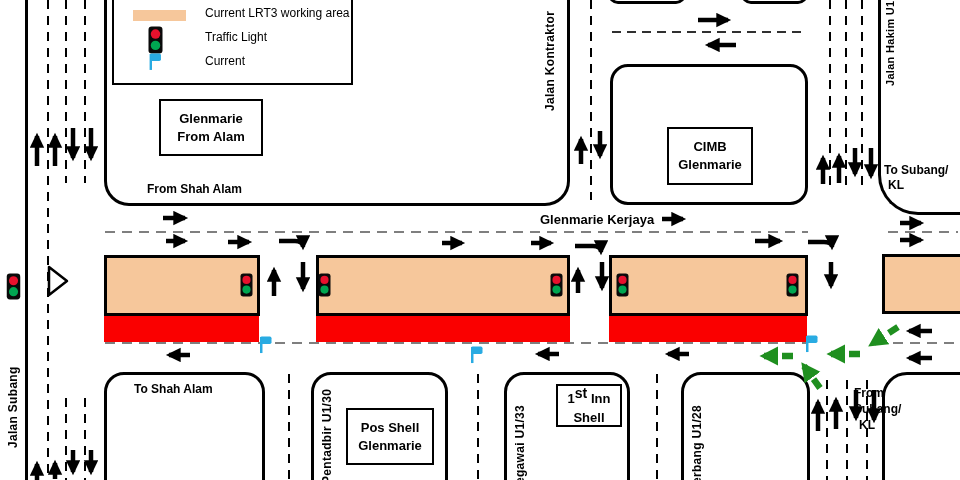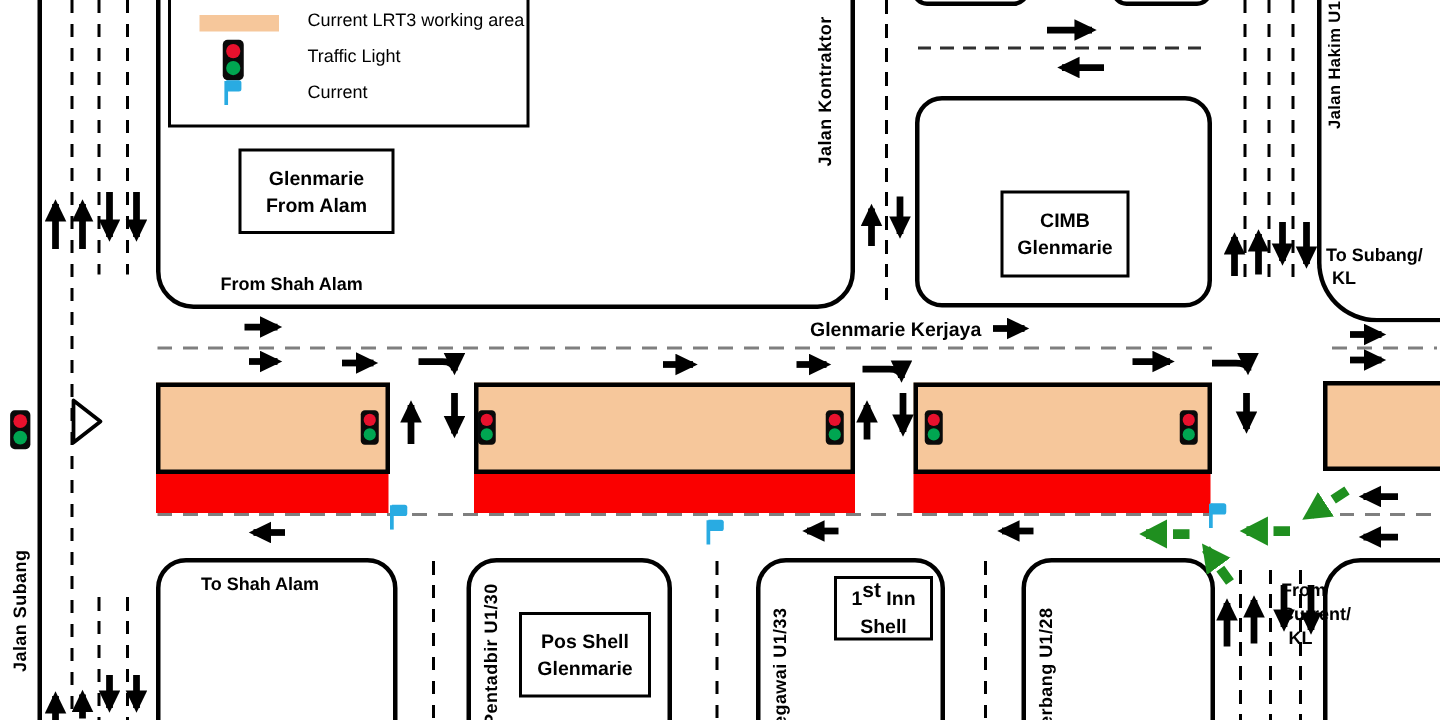--- a/index.html
+++ b/index.html
@@ -259,21 +259,21 @@
   <span class="hlabel" style="left:540px;top:212px;font-size:13px;">Glenmarie Kerjaya</span>
   <span class="hlabel" style="left:147px;top:182px;">From Shah Alam</span>
   <span class="hlabel" style="left:134px;top:382px;">To Shah Alam</span>
 
   <div class="hlabel" style="left:884px;top:163px;line-height:15px;">
     <div>To Subang/</div>
     <div style="padding-left:4px;">KL</div>
   </div>
   <div class="hlabel" style="left:854px;top:385px;line-height:16px;">
     <div>From</div>
-    <div>Current/</div>
+    <div>Subang/</div>
     <div style="padding-left:5px;">KL</div>
   </div>
 
   <span class="vlabel" style="left:543px;top:3px;height:108px;">Jalan Kontraktor</span>
   <span class="vlabel" style="left:884px;top:-10px;height:96px;font-size:11px;">Jalan Hakim U1</span>
   <span class="vlabel" style="left:6px;top:366px;height:82px;">Jalan Subang</span>
   <span class="vlabel" style="left:320px;top:386px;height:98px;">Pentadbir U1/30</span>
   <span class="vlabel" style="left:513px;top:398px;height:86px;">egawai U1/33</span>
   <span class="vlabel" style="left:690px;top:398px;height:86px;">erbang U1/28</span>
 

